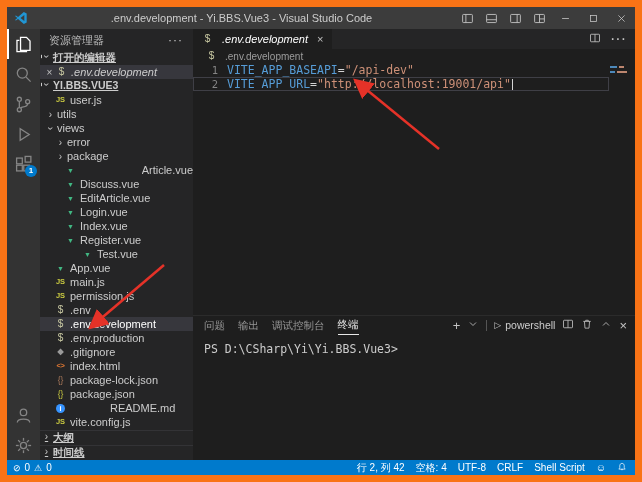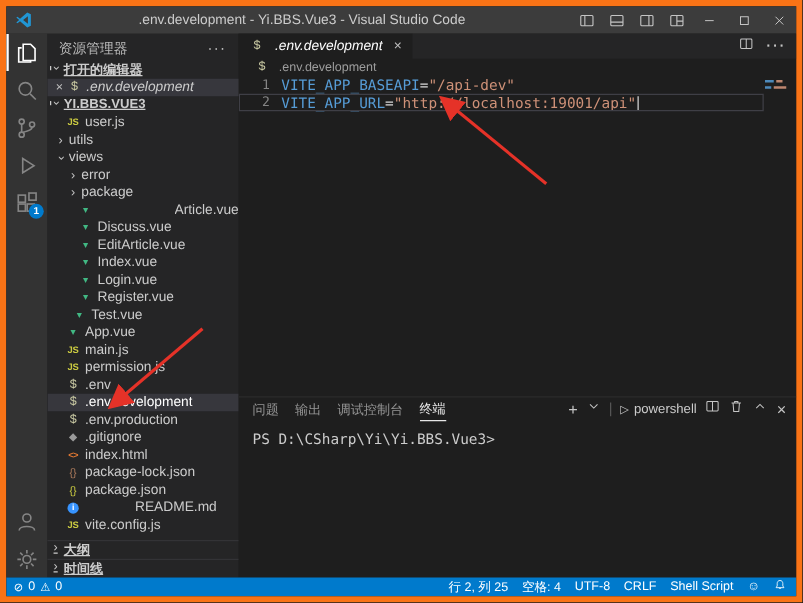--- a/index.html
+++ b/index.html
@@ -1,19 +1,19 @@
 <!DOCTYPE html>
 <html><head>
 <meta charset="utf-8">
 <style>
   * { box-sizing: border-box; margin: 0; padding: 0; }
   html,body { width:642px; height:482px; overflow:hidden; background:#1e1e1e;
     font-family:"Liberation Sans", sans-serif; }
   .window { position:relative; width:642px; height:482px; display:flex; flex-direction:column;
-    background:#1e1e1e; border:5px solid #f97316; overflow:hidden; }
+    background:#1e1e1e; border:7px solid #f97316; overflow:hidden; }
 
   
   .titlebar { flex:0 0 22px; background:#3c3c3c; display:flex; align-items:center; padding-left:7px; }
   .logo svg { width:14px; height:14px; display:block; }
   .titlebar-title { flex:1; text-align:center; font-size:11px; color:#cccccc;
     white-space:nowrap; overflow:hidden; }
   .titlebar-icons { display:flex; align-items:center; }
   .tb-icon { width:24px; height:22px; display:flex; align-items:center; justify-content:center; color:#c5c5c5; }
   .tb-icon svg { width:13px; height:13px; }
   .win-btn { width:28px; height:22px; display:flex; align-items:center; justify-content:center; color:#cccccc; }
@@ -286,31 +286,31 @@
           <div class="tree-row" style="padding-left: 25px;">
             <span class="fi fi-vue">▼</span>
             <span class="tree-label">Discuss.vue</span>
           </div>
           <div class="tree-row" style="padding-left: 25px;">
             <span class="fi fi-vue">▼</span>
             <span class="tree-label">EditArticle.vue</span>
           </div>
           <div class="tree-row" style="padding-left: 25px;">
             <span class="fi fi-vue">▼</span>
+            <span class="tree-label">Login.vue</span>
+          </div>
+          <div class="tree-row" style="padding-left: 25px;">
+            <span class="fi fi-vue">▼</span>
             <span class="tree-label">Index.vue</span>
           </div>
           <div class="tree-row" style="padding-left: 25px;">
             <span class="fi fi-vue">▼</span>
-            <span class="tree-label">Login.vue</span>
-          </div>
-          <div class="tree-row" style="padding-left: 25px;">
-            <span class="fi fi-vue">▼</span>
             <span class="tree-label">Register.vue</span>
           </div>
-          <div class="tree-row" style="padding-left: 20px;">
+          <div class="tree-row" style="padding-left: 42px;">
             <span class="fi fi-vue">▼</span>
             <span class="tree-label">Test.vue</span>
           </div>
           <div class="tree-row" style="padding-left: 15px;">
             <span class="fi fi-vue">▼</span>
             <span class="tree-label">App.vue</span>
           </div>
           <div class="tree-row" style="padding-left: 15px;">
             <span class="fi fi-js">JS</span>
             <span class="tree-label">main.js</span>
@@ -452,21 +452,21 @@
   </div>
 
   <div class="statusbar">
     <div class="sb-left">
       <span class="sb-ico">⊘</span>
       <span>0</span>
       <span class="sb-ico">⚠</span>
       <span>0</span>
     </div>
     <div class="sb-right">
-      <span>行 2, 列 25</span>
+      <span>行 2, 列 42</span>
       <span>空格: 4</span>
       <span>UTF-8</span>
       <span>CRLF</span>
       <span>Shell Script</span>
       <span>☺</span>
       <span>
         <svg viewBox="0 0 16 16">
             <path class="st" d="M8 2.2c2.4 0 3.6 1.8 3.6 4v3l1.4 2.2H3L4.4 9.2v-3c0-2.2 1.2-4 3.6-4z"></path>
             <path class="st" d="M6.8 11.4a1.2 1.2 0 0 0 2.4 0"></path>
           </svg></span>

